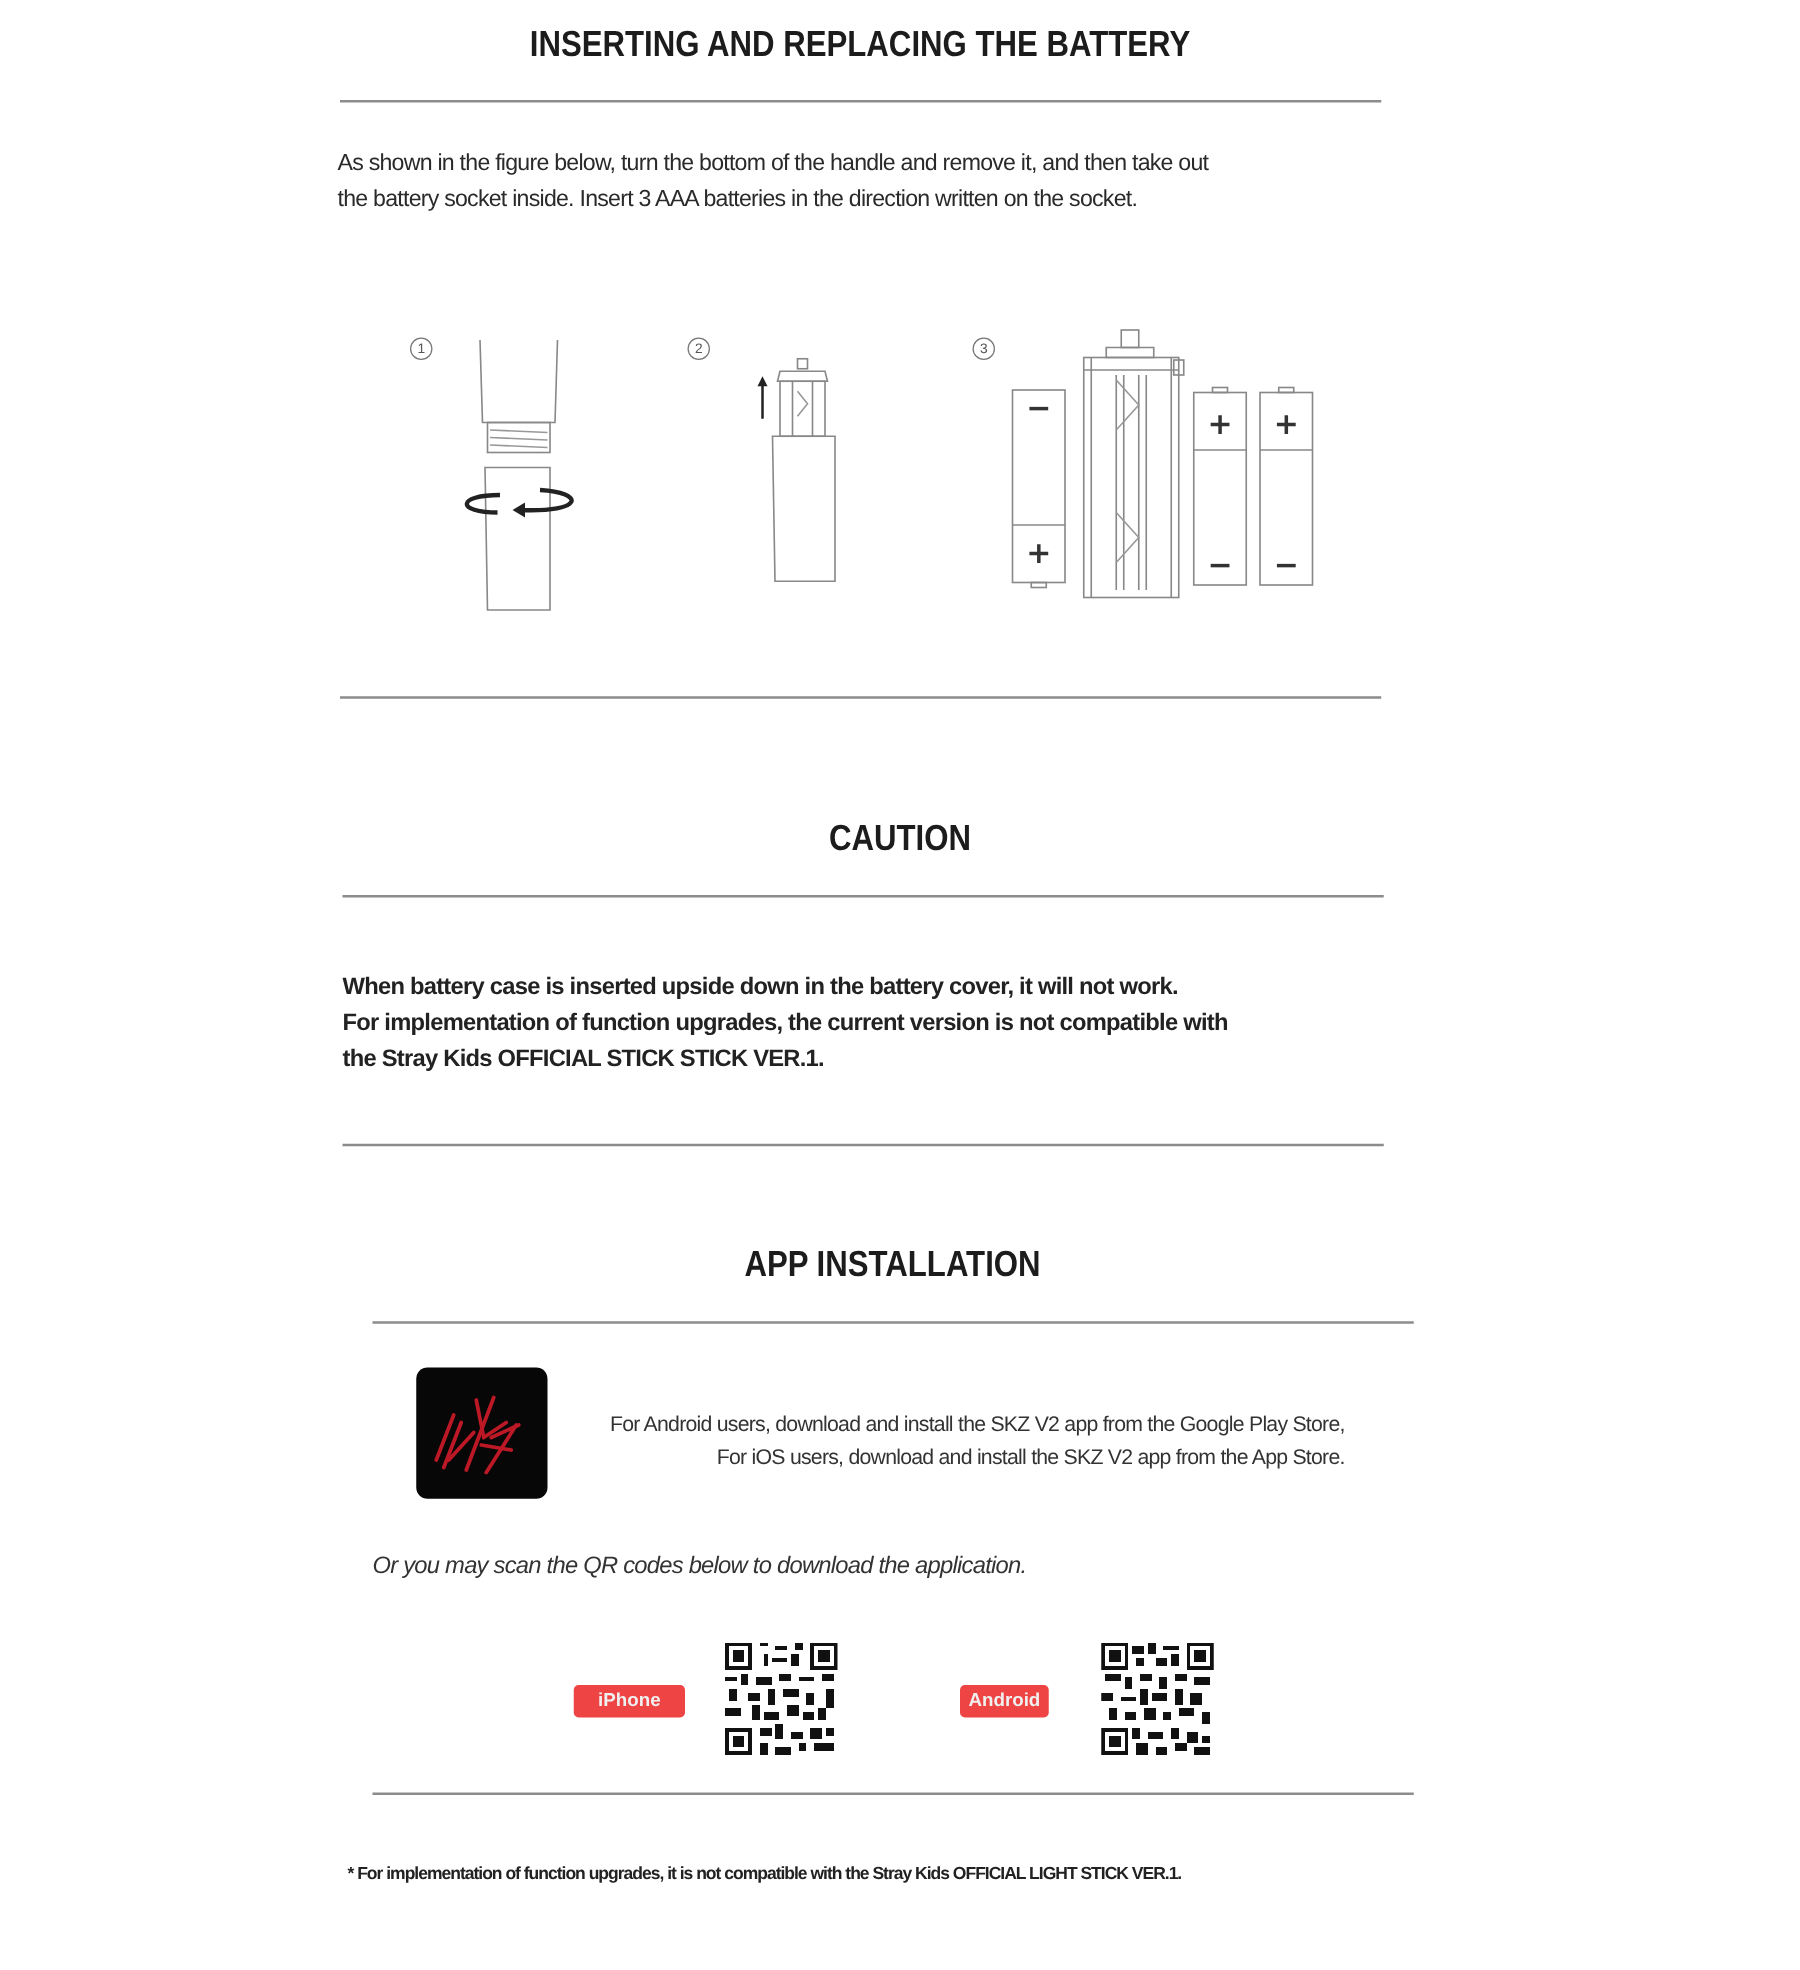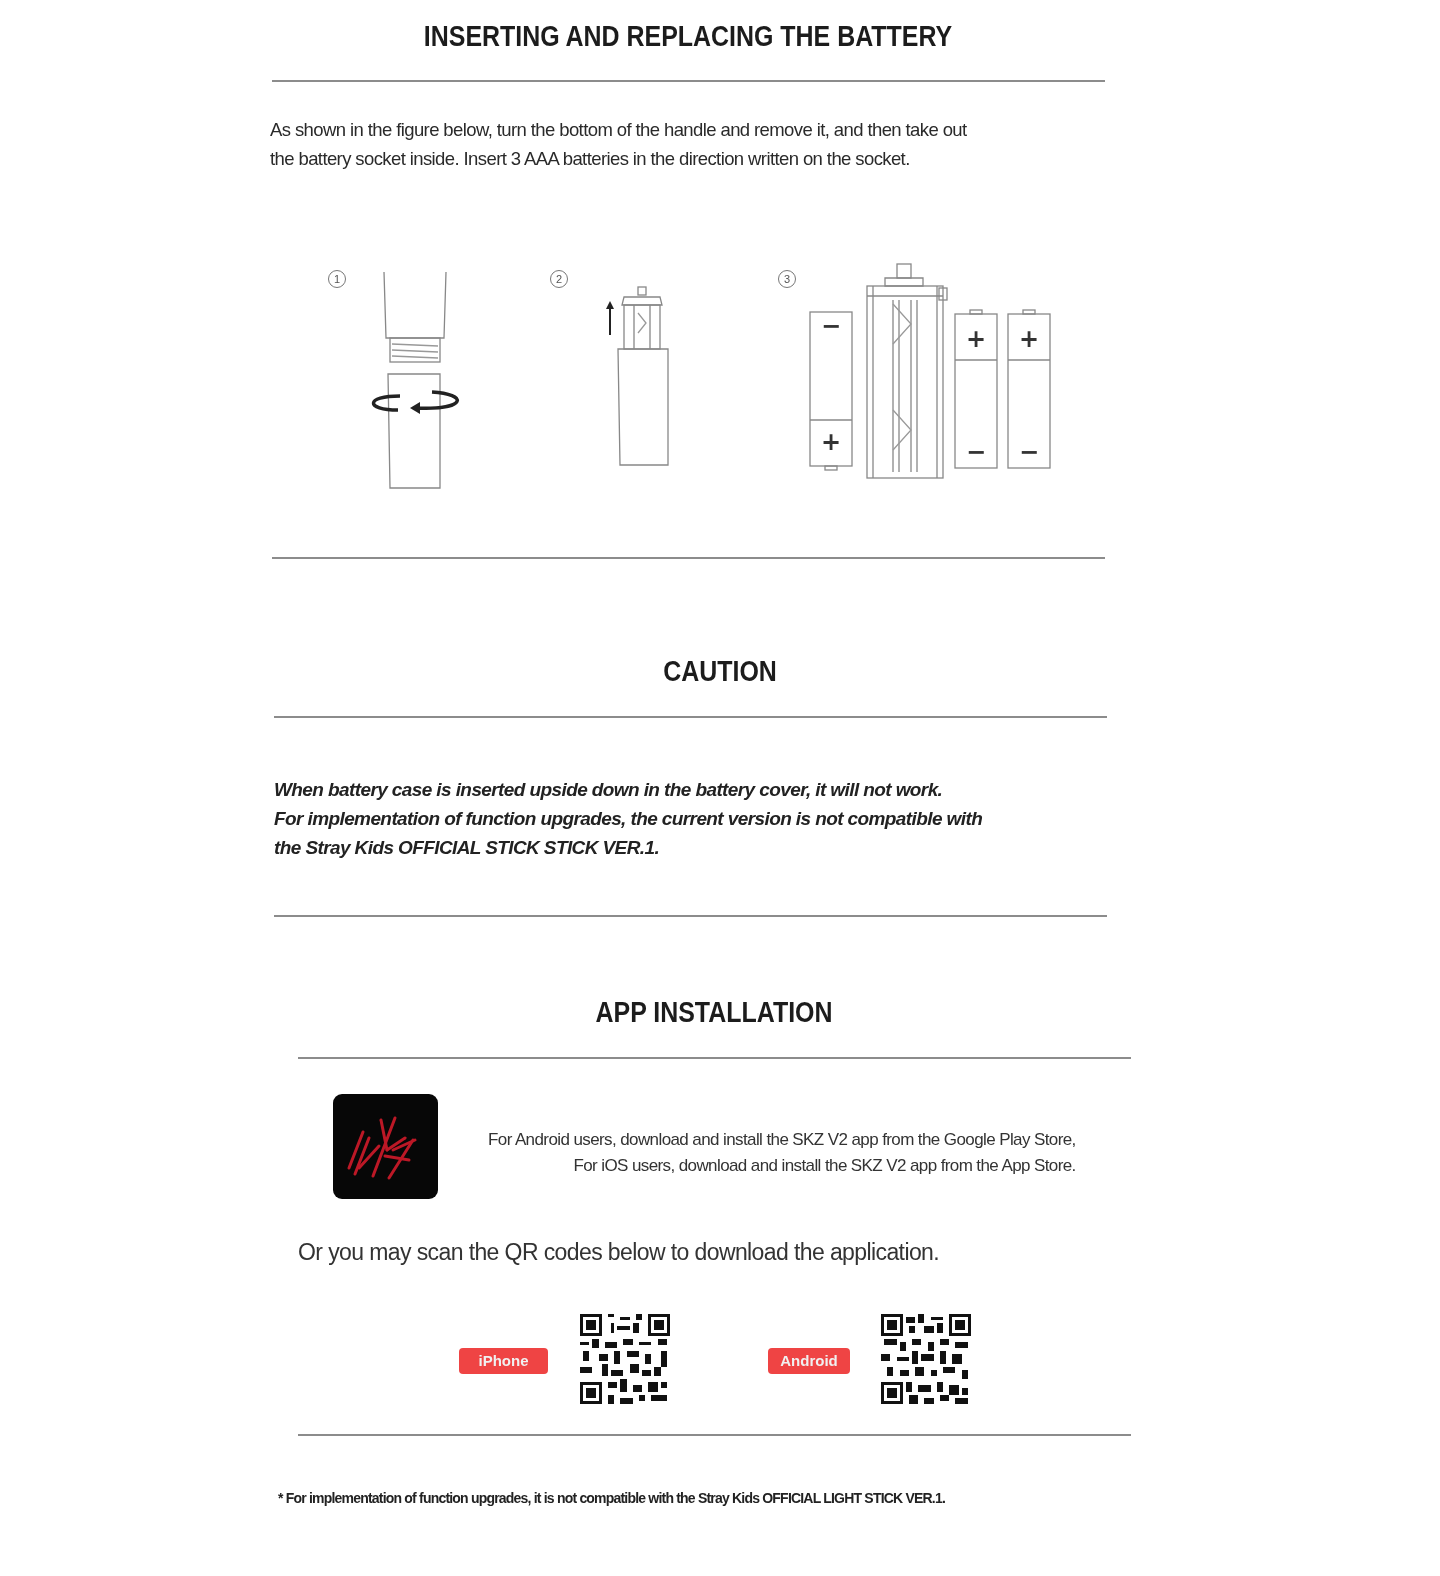--- a/index.html
+++ b/index.html
@@ -85,21 +85,21 @@
     <text x="224" y="87">+</text>
     <text x="224" y="200">−</text>
   </g>
 </svg>
 
 <div class="rule" style="left:272px; top:557px; width:833px;"></div>
 
 <div class="heading" style="top:655px;">CAUTION</div>
 <div class="rule" style="left:274px; top:716px; width:833px;"></div>
 
-<div class="para" style="left:274px; top:775px; width:833px; font-size:19px; font-weight:bold; color:#222;font-style:italic;">
+<div class="para" style="left:274px; top:775px; width:833px; font-size:19px; font-weight:bold; color:#222;">
   <div>When battery case is inserted upside down in the battery cover, it will not work.</div>
   <div>For implementation of function upgrades, the current version is not compatible with</div>
   <div>the Stray Kids OFFICIAL STICK STICK VER.1.</div>
 </div>
 <div class="rule" style="left:274px; top:915px; width:833px;"></div>
 
 <div class="heading" style="top:996px; left:-6px;">APP INSTALLATION</div>
 <div class="rule" style="left:298px; top:1057px; width:833px;"></div>
 
 <div class="app-icon">
@@ -116,21 +116,21 @@
       <path d="M52 62 L76 66"></path>
     </g>
   </svg>
 </div>
 
 <div class="para" style="left:488px; top:1127px; text-align:right; font-size:17px; line-height:26px; color:#333;">
   <div>For Android users, download and install the SKZ V2 app from the Google Play Store,</div>
   <div>For iOS users, download and install the SKZ V2 app from the App Store.</div>
 </div>
 
-<div class="para" style="left:298px; top:1238px; width:833px; font-size:23px; color:#333;">Or you may scan the QR codes below to download the application.</div>
+<div class="para" style="left:298px; top:1238px; width:833px; font-size:19px; color:#333;font-style:italic;">Or you may scan the QR codes below to download the application.</div>
 
 <div class="badge" style="left:459px; top:1348px; width:89px;">iPhone</div>
 <svg class="qr" style="left:580px; top:1314px;" viewBox="0 0 29 29" shape-rendering="crispEdges">
   <rect width="29" height="29" fill="#fff"></rect>
   <g fill="#111">
     <rect x="0" y="0" width="7" height="7"></rect>
       <rect x="1" y="1" width="5" height="5" fill="#fff"></rect>
       <rect x="2" y="2" width="3" height="3"></rect>
     <rect x="22" y="0" width="7" height="7"></rect>
       <rect x="23" y="1" width="5" height="5" fill="#fff"></rect>
@@ -167,21 +167,21 @@
       <rect x="17" y="23" width="3" height="2"></rect>
     <rect x="22" y="22" width="3" height="3"></rect>
       <rect x="26" y="22" width="2" height="2"></rect>
       <rect x="9" y="26" width="2" height="3"></rect>
     <rect x="13" y="27" width="4" height="2"></rect>
       <rect x="19" y="26" width="2" height="2"></rect>
       <rect x="23" y="26" width="5" height="2"></rect>
   </g>
 </svg>
 
-<div class="badge" style="left:768px; top:1348px; width:82px;">Android</div>
+<div class="badge" style="left:768px; top:1348px; width:71px;">Android</div>
 <svg class="qr" style="left:881px; top:1314px;" viewBox="0 0 29 29" shape-rendering="crispEdges">
   <rect width="29" height="29" fill="#fff"></rect>
   <g fill="#111">
     <rect x="0" y="0" width="7" height="7"></rect>
       <rect x="1" y="1" width="5" height="5" fill="#fff"></rect>
       <rect x="2" y="2" width="3" height="3"></rect>
     <rect x="22" y="0" width="7" height="7"></rect>
       <rect x="23" y="1" width="5" height="5" fill="#fff"></rect>
       <rect x="24" y="2" width="3" height="3"></rect>
     <rect x="0" y="22" width="7" height="7"></rect>

